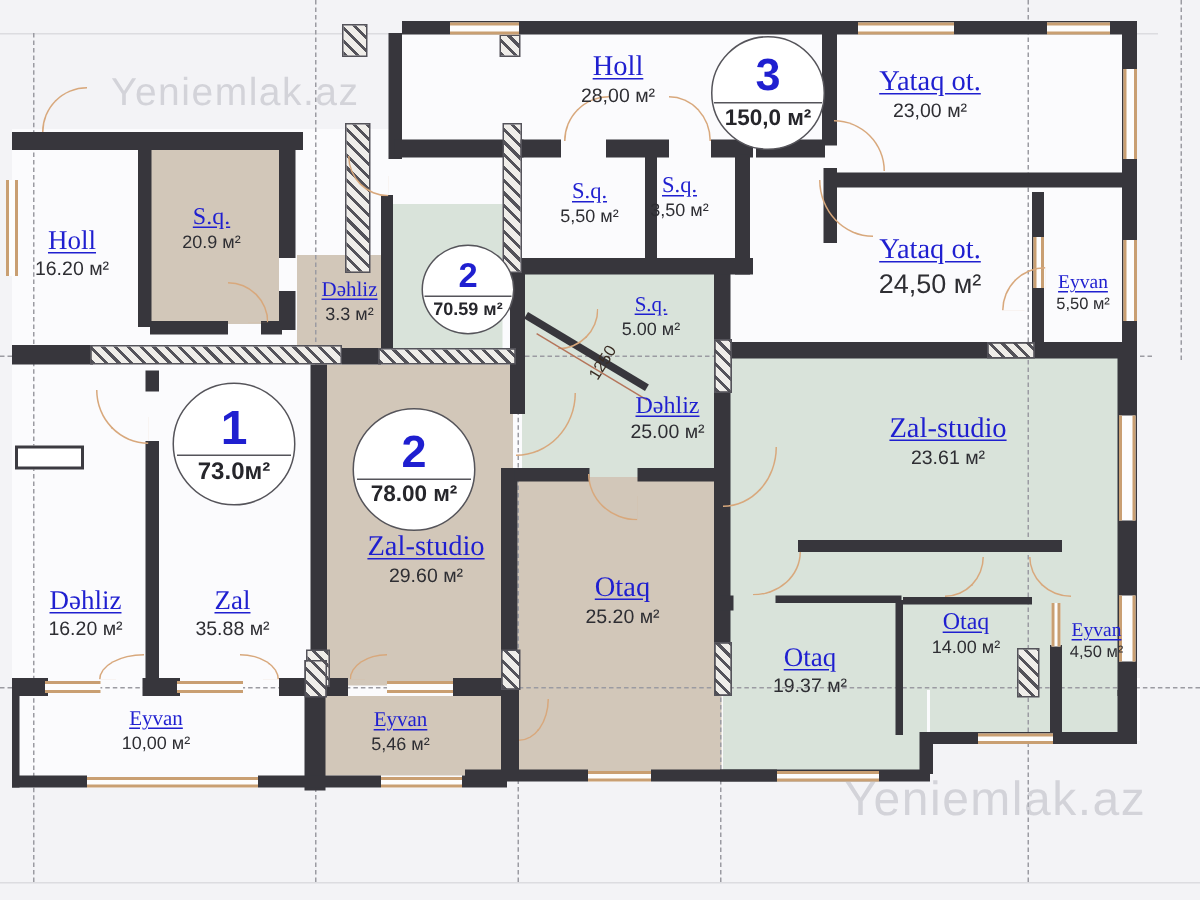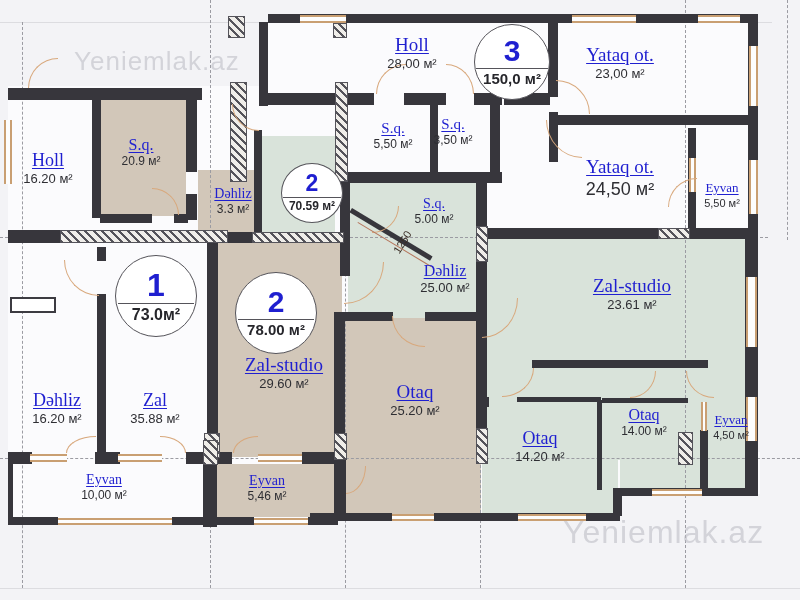--- a/index.html
+++ b/index.html
@@ -243,21 +243,21 @@
   <div class="lbl" style="left:415px;top:381px">
       <div class="nm" style="font-size:19px">Otaq</div>
       <div class="ar" style="font-size:13px">25.20 м²</div>
     </div>
   <div class="lbl" style="left:632px;top:275px">
       <div class="nm" style="font-size:19px">Zal-studio</div>
       <div class="ar" style="font-size:13px">23.61 м²</div>
     </div>
   <div class="lbl" style="left:540px;top:428px">
       <div class="nm" style="font-size:18px">Otaq</div>
-      <div class="ar" style="font-size:13px">14.20 м²</div>
+      <div class="ar" style="font-size:13px">19.37 м²</div>
     </div>
   <div class="lbl" style="left:644px;top:406px">
       <div class="nm" style="font-size:16px">Otaq</div>
       <div class="ar" style="font-size:12px">14.00 м²</div>
     </div>
   <div class="lbl" style="left:731px;top:413px">
       <div class="nm" style="font-size:13px">Eyvan</div>
       <div class="ar" style="font-size:11px">4,50 м²</div>
     </div>
   <div class="lbl" style="left:104px;top:472px">

